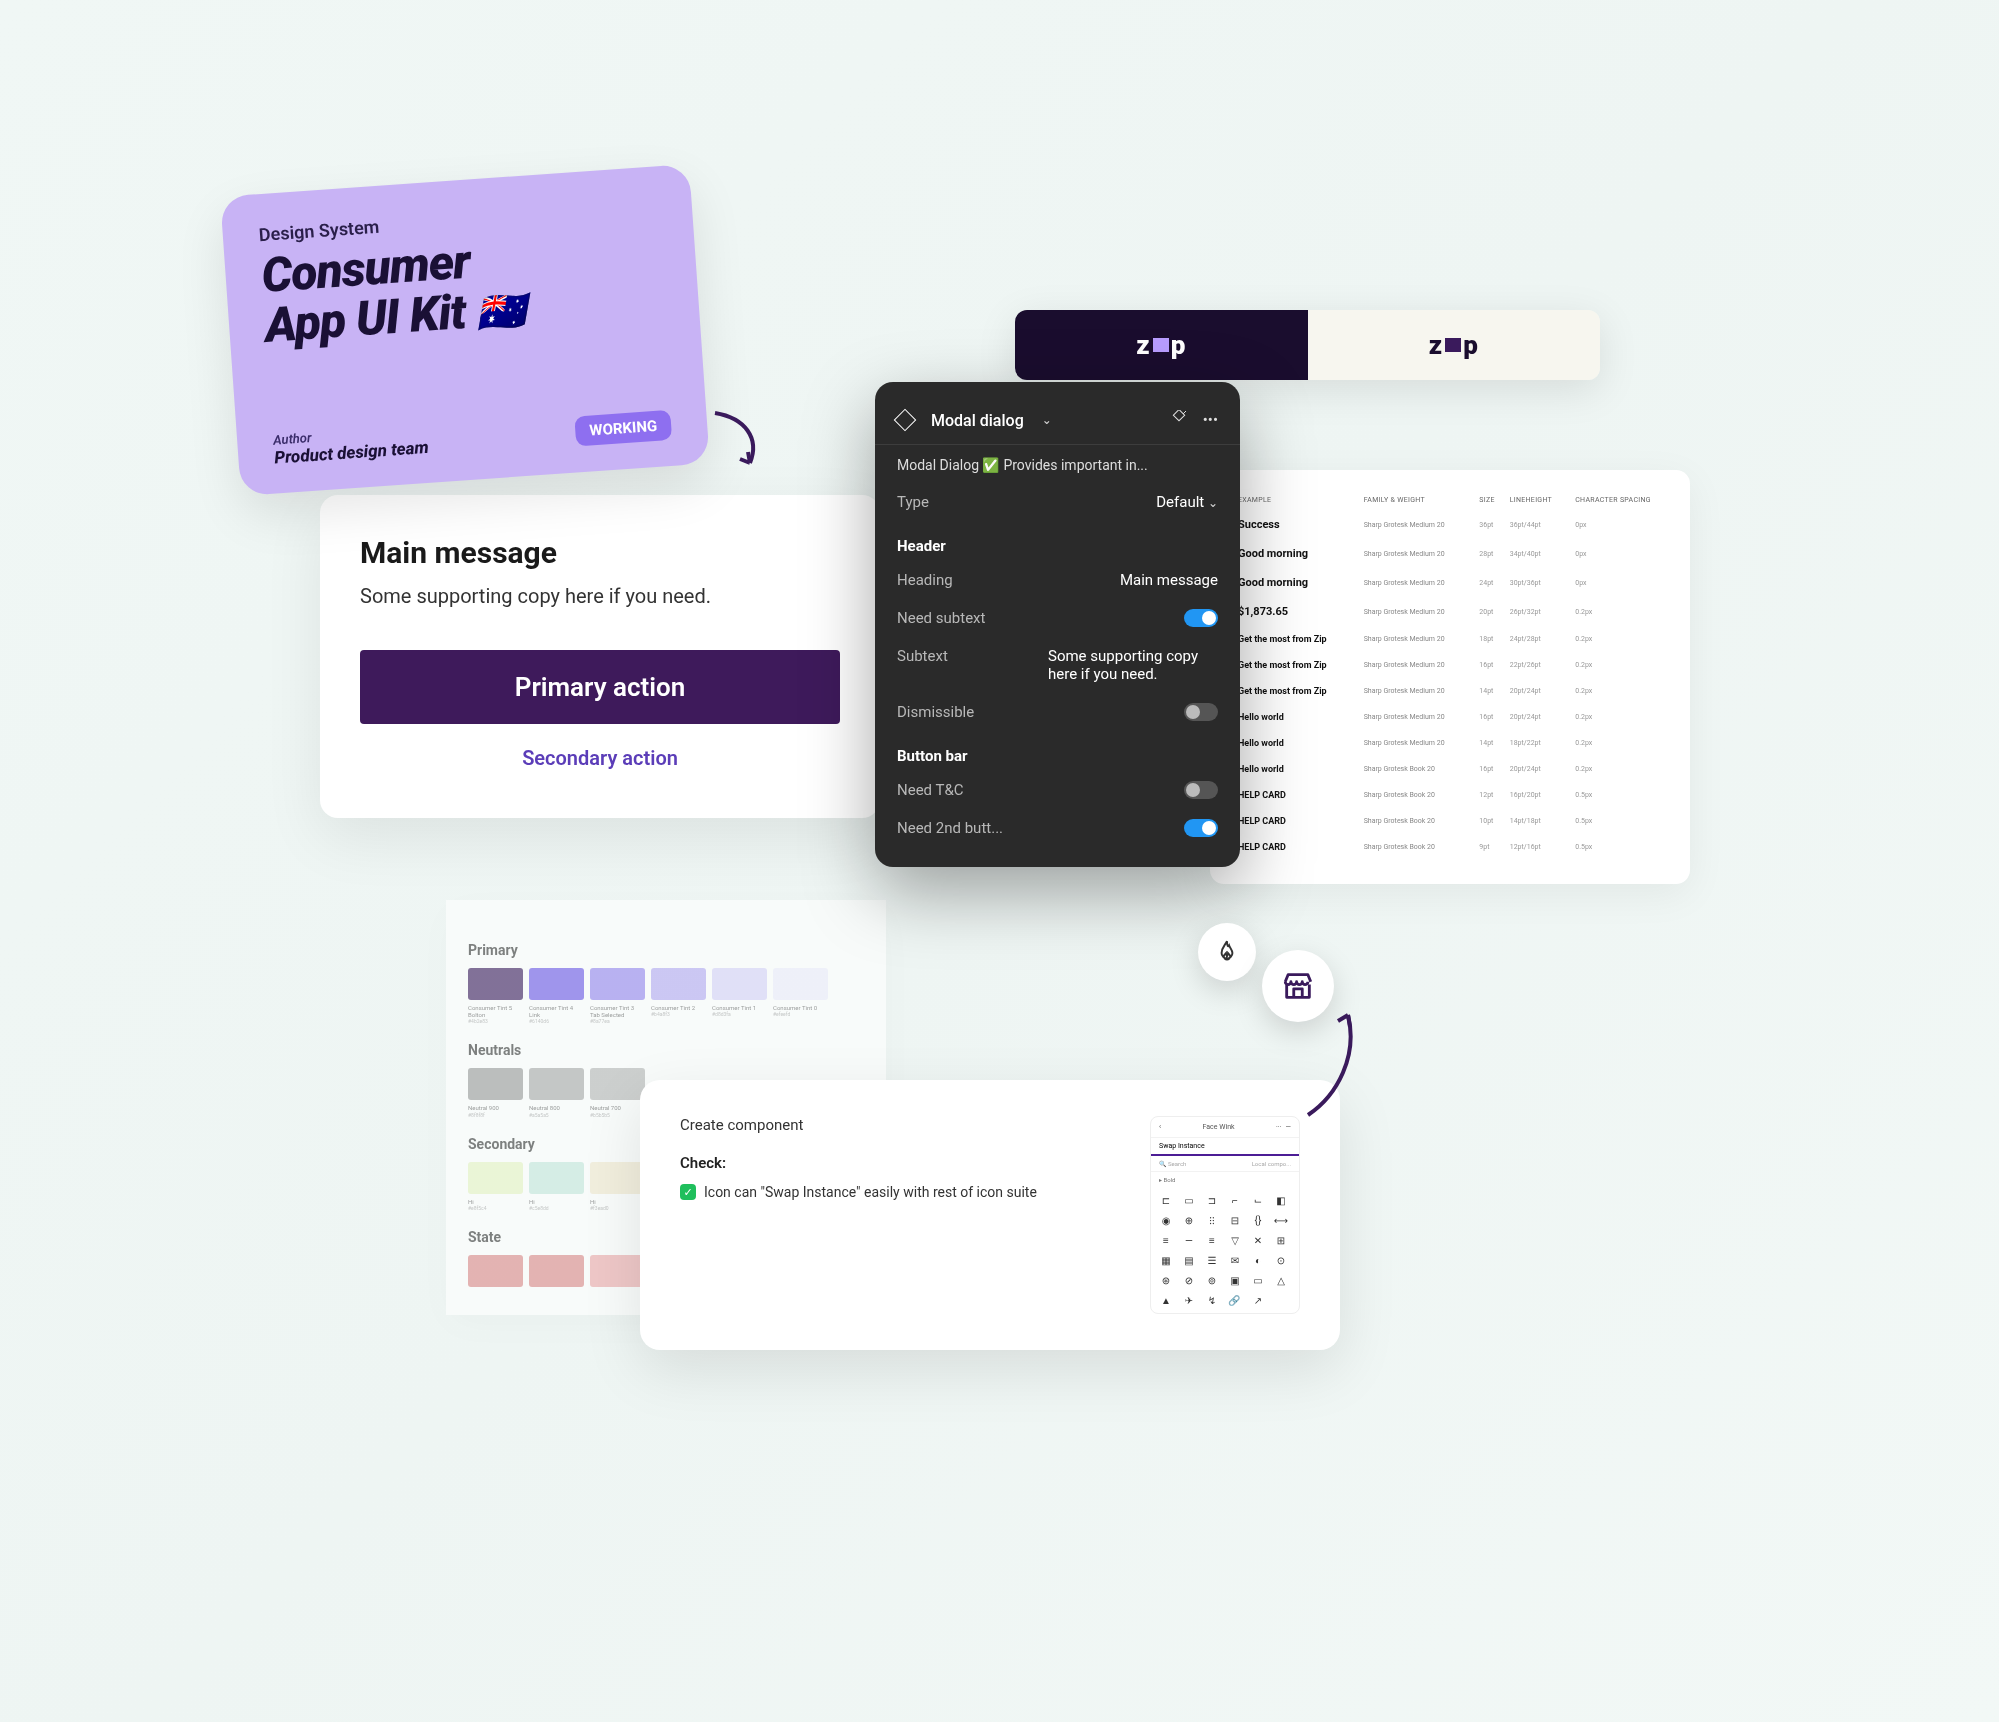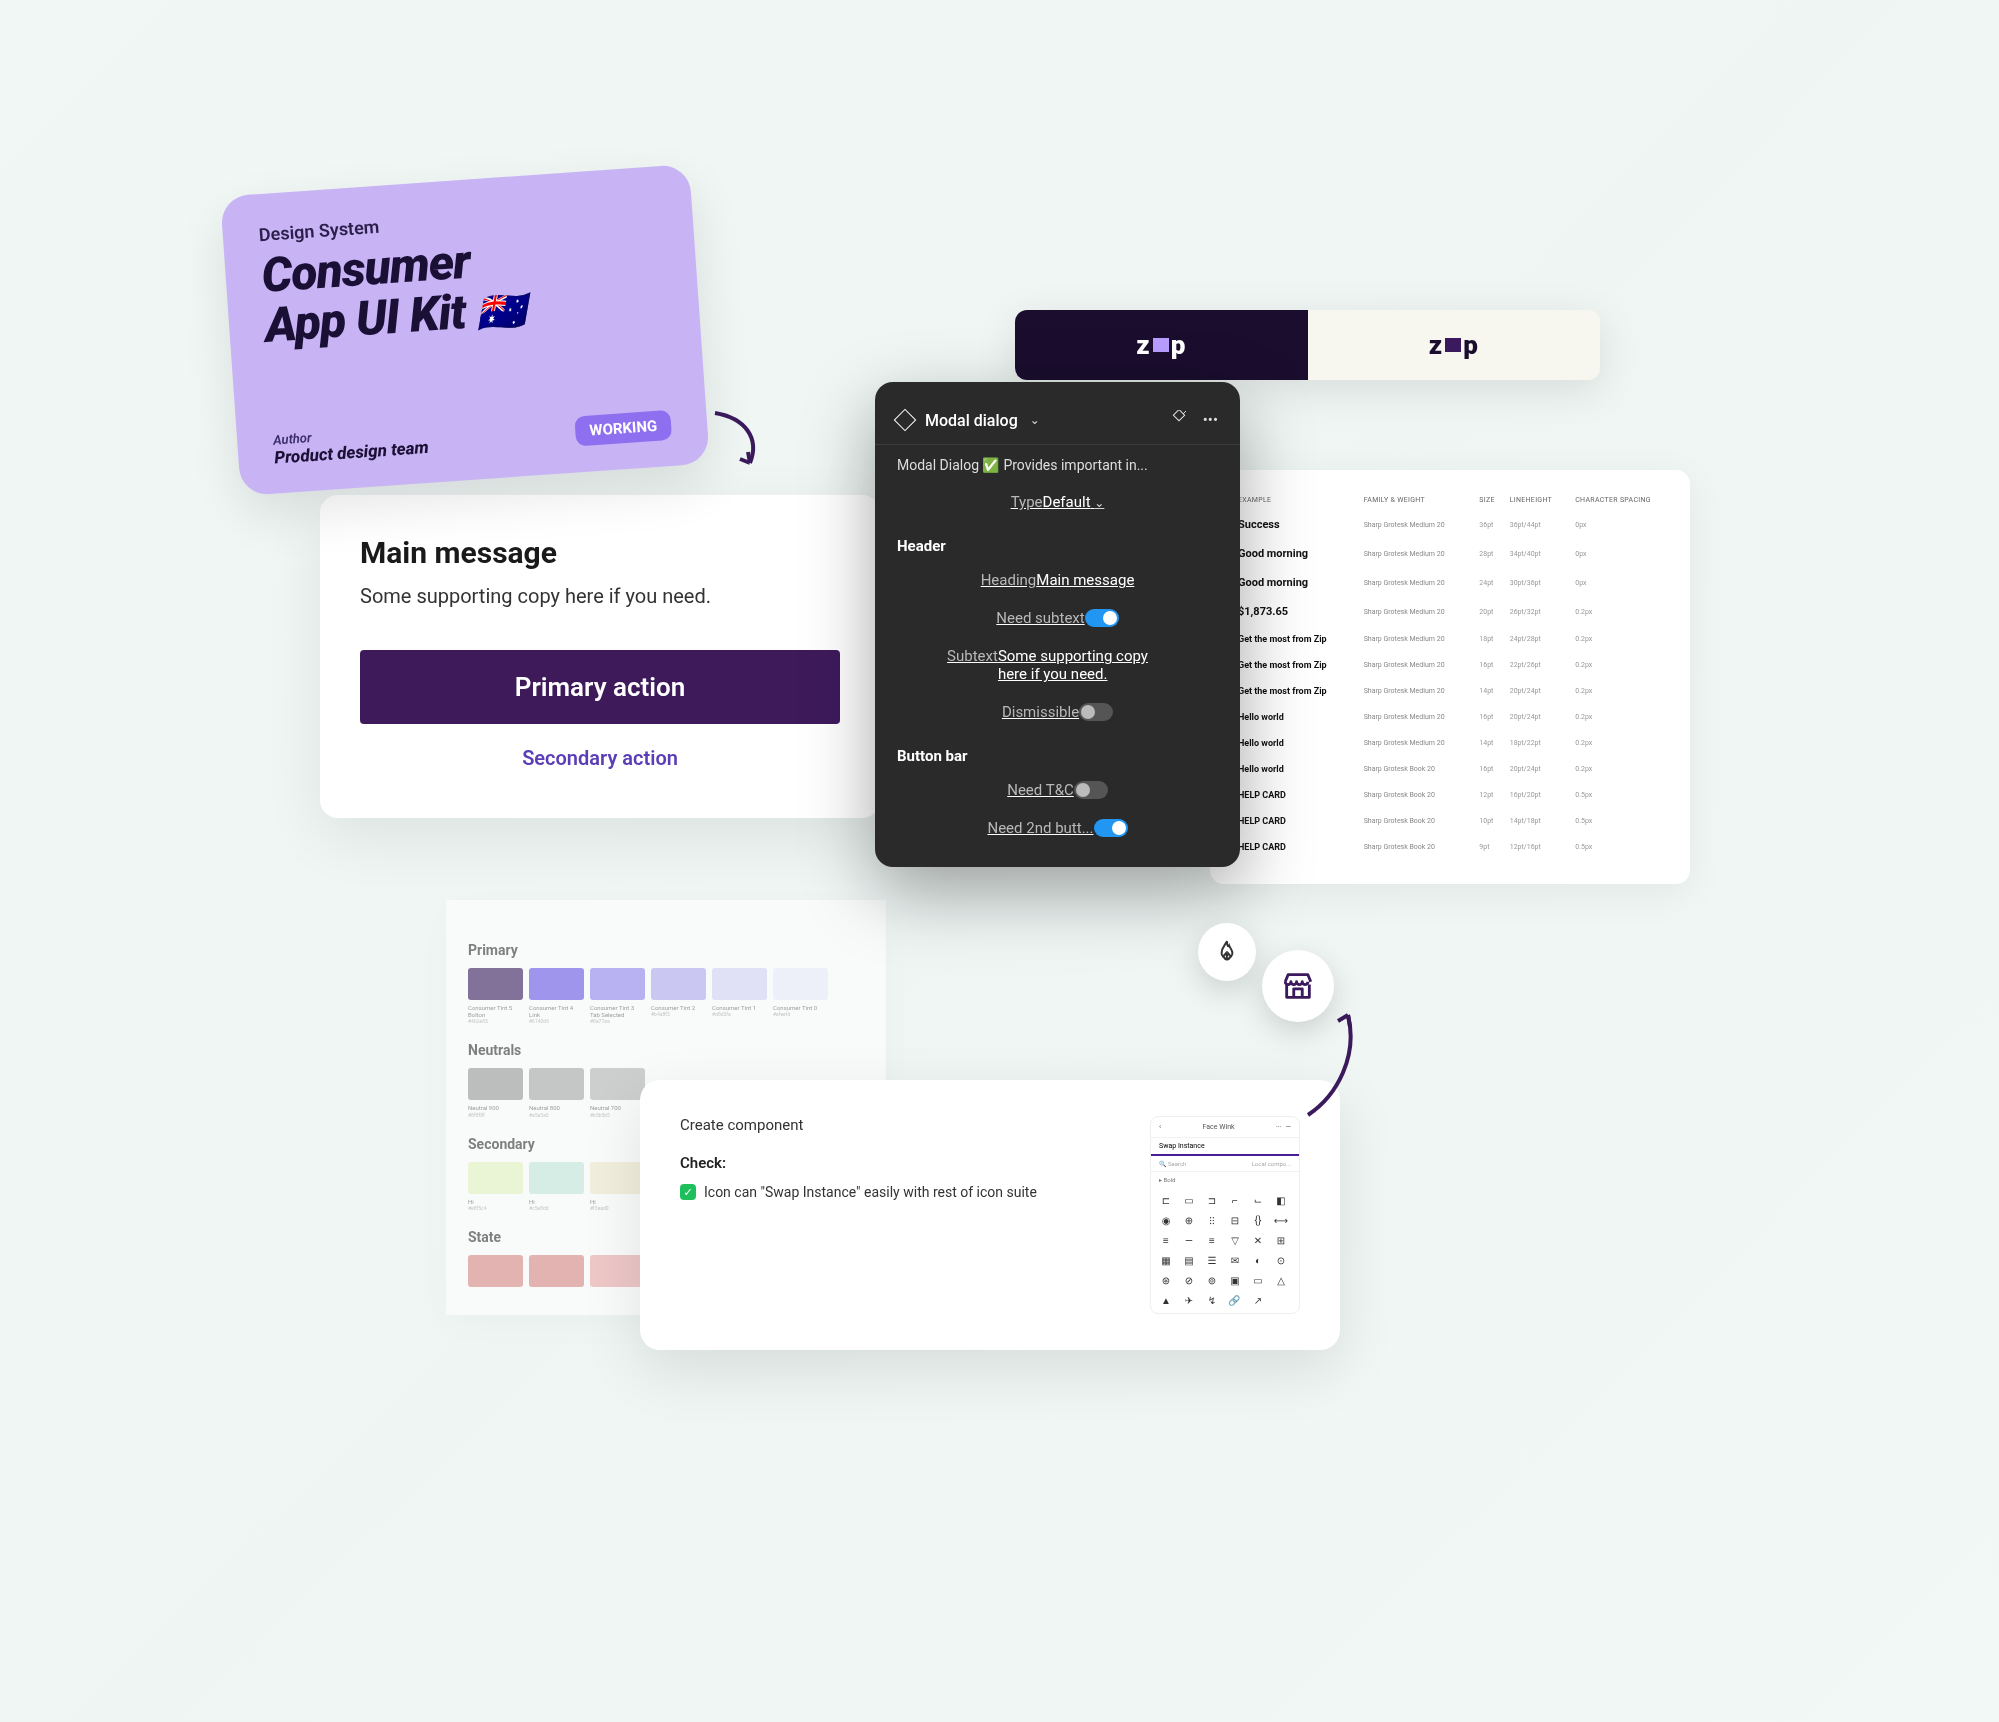--- a/index.html
+++ b/index.html
@@ -64,27 +64,27 @@
     background: #2a2a2a;
     color: #fff;
     border-radius: 18px;
     padding: 18px 0 20px 0;
     box-shadow: 0 25px 70px rgba(0,0,0,0.35);
     z-index: 10;
     font-size: 15px;
   }
   .props-panel .row { display: flex; align-items: center; padding: 10px 22px; gap: 12px; }
   .props-panel .row.header { justify-content: space-between; border-bottom: 1px solid #3d3d3d; padding-bottom: 14px; margin-bottom: 6px; }
-  .props-panel .header-left { display: flex; align-items: center; gap: 12px; }
+  .props-panel .header-left { display: flex; align-items: center; gap: 18px; }
   .props-panel .diamond { width: 16px; height: 16px; border: 1.5px solid #fff; transform: rotate(45deg); }
   .props-panel .comp-name { font-weight: 500; font-size: 16px; }
   .props-panel .chev { font-size: 12px; opacity: .8; }
   .props-panel .header-right { display: flex; gap: 16px; align-items: center; opacity: .85; }
   .props-panel .desc { padding: 6px 22px 10px 22px; font-size: 14px; color: #ddd; white-space: nowrap; overflow: hidden; text-overflow: ellipsis; }
-  .props-panel .field-row { display: flex; justify-content: center; align-items: flex-start; padding: 10px 22px; font-size: 15px; text-decoration: underline; }
+  .props-panel .field-row { display: flex; justify-content: space-between; align-items: flex-start; padding: 10px 22px; font-size: 15px; }
   .props-panel .field-label { color: #b8b8b8; }
   .props-panel .field-value { color: #fff; max-width: 170px; }
   .props-panel .section-head { font-weight: 700; color: #fff; padding: 16px 22px 6px 22px; font-size: 15px; }
   .toggle { width: 34px; height: 18px; background: #555; border-radius: 10px; position: relative; cursor: pointer; }
   .toggle::after { content: ""; position: absolute; width: 14px; height: 14px; background: #bbb; border-radius: 50%; top: 2px; left: 2px; }
   .toggle.on { background: #2196f3; }
   .toggle.on::after { left: 18px; background: #fff; }
 
   
   .brand-bar { position: absolute; left: 1015px; top: 310px; width: 585px; height: 70px; display: flex; border-radius: 12px; overflow: hidden; box-shadow: 0 10px 40px rgba(0,0,0,0.1); z-index: 2; }

